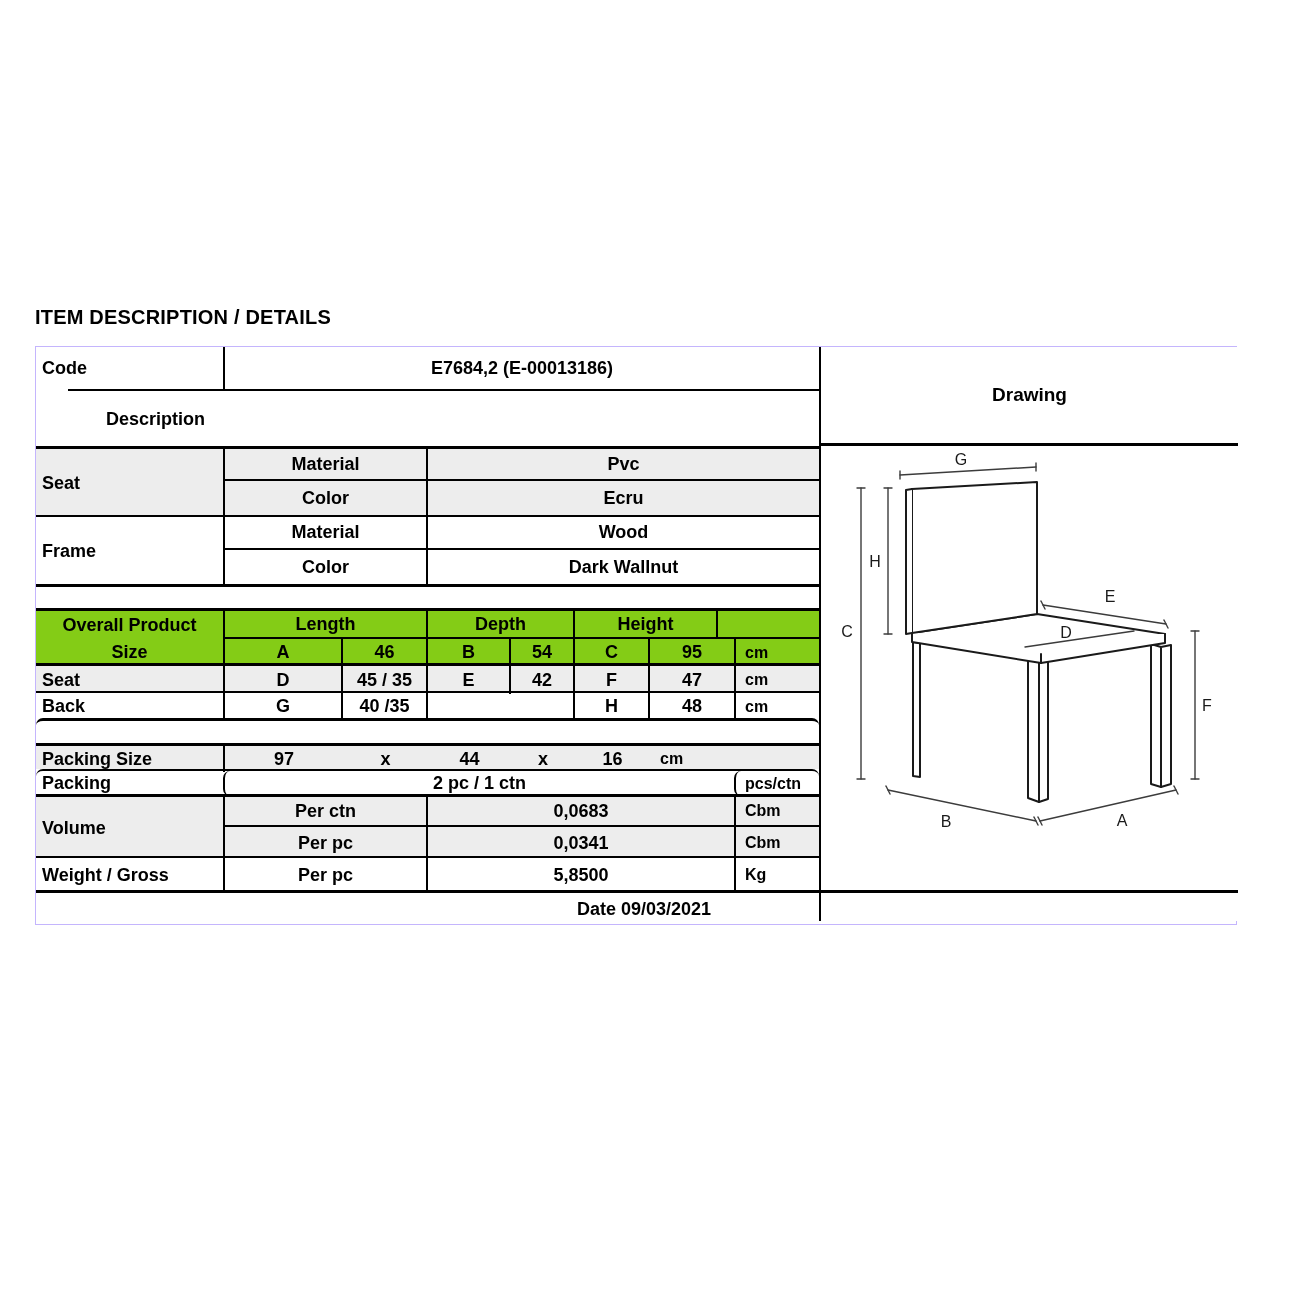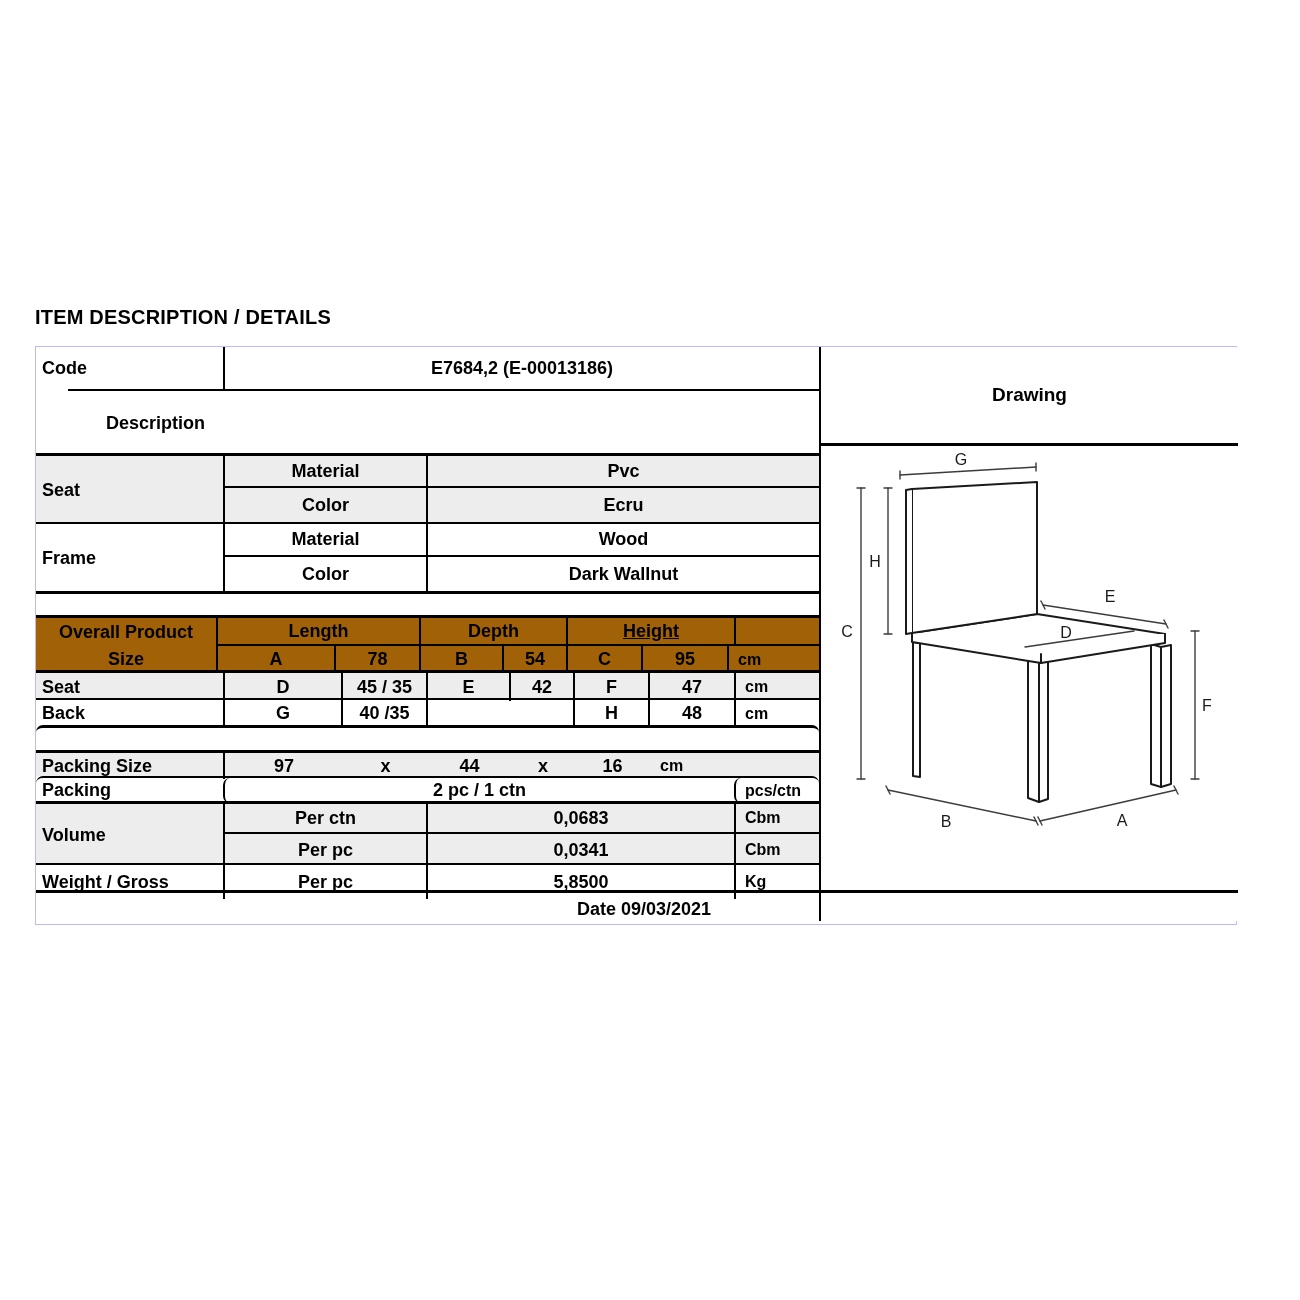--- a/index.html
+++ b/index.html
@@ -15,31 +15,31 @@
 
   .rows { position:absolute; left:0; top:0; width:783px; }
   .sec { display:flex; width:783px; }
   .bt2 { border-top:2px solid #000; }
   .bt3 { border-top:3px solid #000; }
   .cell { display:flex; align-items:center; overflow:hidden; }
   .bl { border-left:2px solid #000; }
   .lab { padding-left:6px; font-weight:bold; font-size:18px; }
   .ctr { justify-content:center; font-weight:bold; font-size:18px; }
   .gray { background:#ededed; }
-  .yellow { background:#a16207; }
+  .yellow { background:#84cc16; }
   .stack { display:flex; flex-direction:column; flex:1; }
   .irow { display:flex; width:100%; }
   .unit { padding-left:9px; font-weight:bold; font-size:16px; }
 
   .w187{width:187px;} .w596{width:596px;} .w203{width:203px;} .w393{width:393px;}
-  .w147{width:147px;} .w161{width:168px;text-decoration:underline;} .w85{width:85px;} .w118{width:118px;}
+  .w147{width:147px;} .w161{width:143px;} .w85{width:85px;} .w118{width:118px;}
   .w83{width:83px;} .w64{width:64px;} .w75{width:75px;} .w86{width:86px;}
   .w511{width:511px;} .w308{width:308px;}
 
-  .h42{height:42px;} .h57{height:64px;margin-left:32px;} .h35{height:35px;} .h34{height:34px;}
+  .h42{height:42px;} .h57{height:57px;margin-left:32px;} .h35{height:35px;} .h34{height:34px;}
   .h24{height:24px;} .h28{height:28px;} .h27{height:27px;} .h25{height:25px;border-radius:7px;}
   .h26{height:26px;} .h30{height:30px;} .h32{height:32px;} .h69{height:69px;}
   .h55{height:55px;} .h62{height:62px;}
 
   .ib2 { border-bottom:2px solid #000; }
 
   .size-label { flex-direction:column; justify-content:center; align-items:center;
     font-weight:bold; font-size:18px; line-height:1.45; padding-left:0; }
 
   .pack-seg { display:flex; align-items:center; justify-content:center;
@@ -113,21 +113,21 @@
         </div>
         <div class="stack">
           <div class="irow ib2 h28">
             <div class="cell ctr bl w203 h26">Length</div>
             <div class="cell ctr bl w147 h26">Depth</div>
             <div class="cell ctr bl w161 h26">Height</div>
             <div class="cell bl w85 h26"></div>
           </div>
           <div class="irow h27">
             <div class="cell ctr bl w118 h27">A</div>
-            <div class="cell ctr bl w85 h27">78</div>
+            <div class="cell ctr bl w85 h27">46</div>
             <div class="cell ctr bl w83 h27">B</div>
             <div class="cell ctr bl w64 h27">54</div>
             <div class="cell ctr bl w75 h27">C</div>
             <div class="cell ctr bl w86 h27">95</div>
             <div class="cell unit bl w85 h27">cm</div>
           </div>
         </div>
       </div>
 
       <div class="sec bt3 h28 gray">

